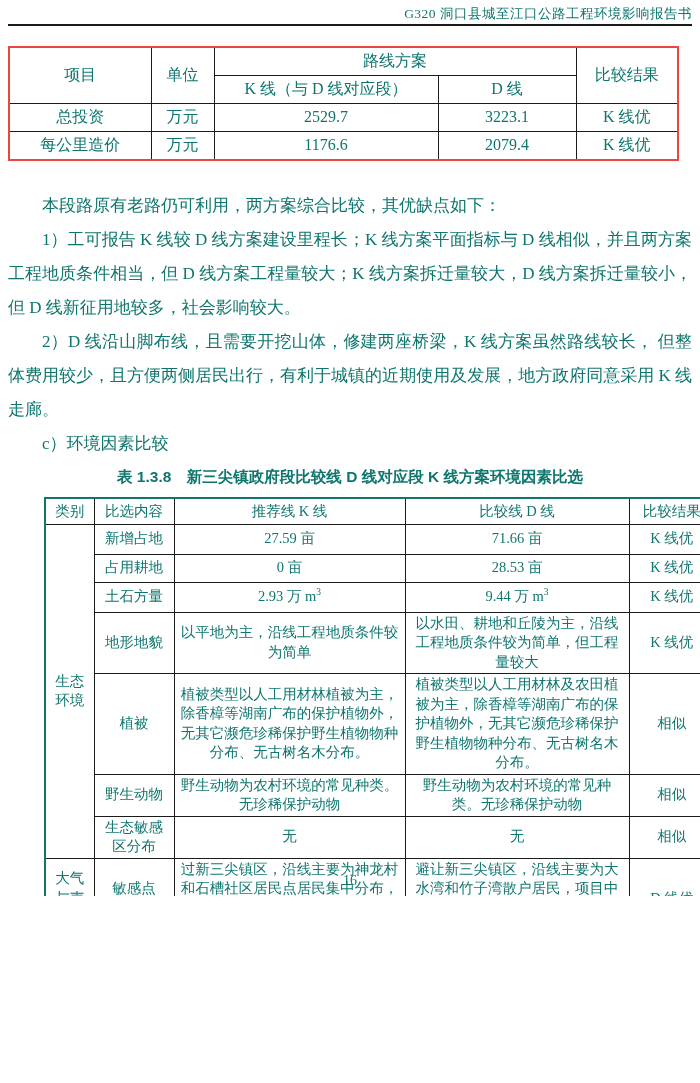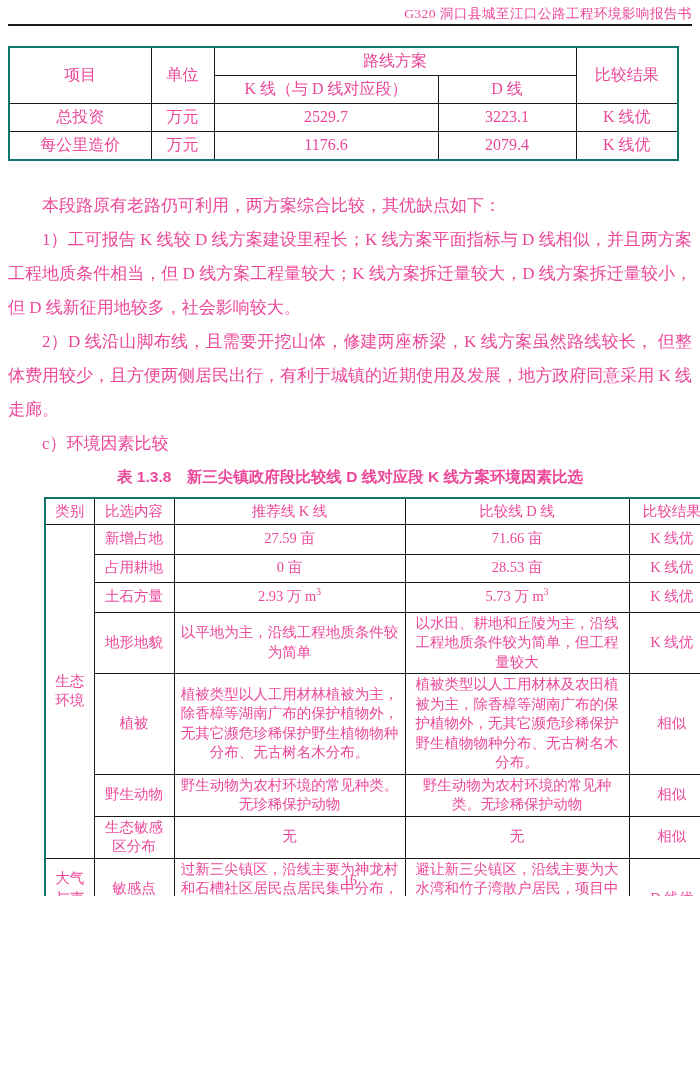--- a/index.html
+++ b/index.html
@@ -3,21 +3,21 @@
 <meta charset="utf-8">
 <style>
   html, body { margin: 0; padding: 0; background: #ffffff; }
   .page {
     position: relative;
     width: 700px;
     height: 896px;
     box-sizing: border-box;
     padding: 6px 8px 0 8px;
     background: #ffffff;
-    color: #ec4899;
+    color: #0f766e;
     font-family: "Liberation Serif", "DejaVu Serif", serif;
     overflow: hidden;
   }
   
   .doc-header {
     text-align: right;
     font-size: 13.5px;
     line-height: 16px;
     letter-spacing: 0.5px;
   }
@@ -37,21 +37,21 @@
     text-align: center;
     vertical-align: middle;
     overflow: hidden;
     padding: 0 3px;
     box-sizing: border-box;
   }
   .cost-table {
     width: 669px;
     margin-top: 20px;
     font-size: 16px;
-    border: 2px solid #0f766e;
+    border: 2px solid #ef4444;
   }
   .cost-table tr { height: 28px; }
   
   .body-text {
     margin-top: 28px;
     font-size: 17px;
     line-height: 34px;
     text-align: justify;
   }
   .body-text p { margin: 0; text-indent: 2em; }
@@ -179,21 +179,21 @@
     </tr>
     <tr class="r1">
       <td>占用耕地</td>
       <td>0 亩</td>
       <td>28.53 亩</td>
       <td>K 线优</td>
     </tr>
     <tr class="r2">
       <td>土石方量</td>
       <td><span>2.93 万 m</span><sup>3</sup></td>
-      <td><span>5.73 万 m</span><sup>3</sup></td>
+      <td><span>9.44 万 m</span><sup>3</sup></td>
       <td>K 线优</td>
     </tr>
     <tr class="r3">
       <td>地形地貌</td>
       <td>以平地为主，沿线工程地质条件较为简单</td>
       <td>以水田、耕地和丘陵为主，沿线工程地质条件较为简单，但工程量较大</td>
       <td>K 线优</td>
     </tr>
     <tr class="r4">
       <td>植被</td>

